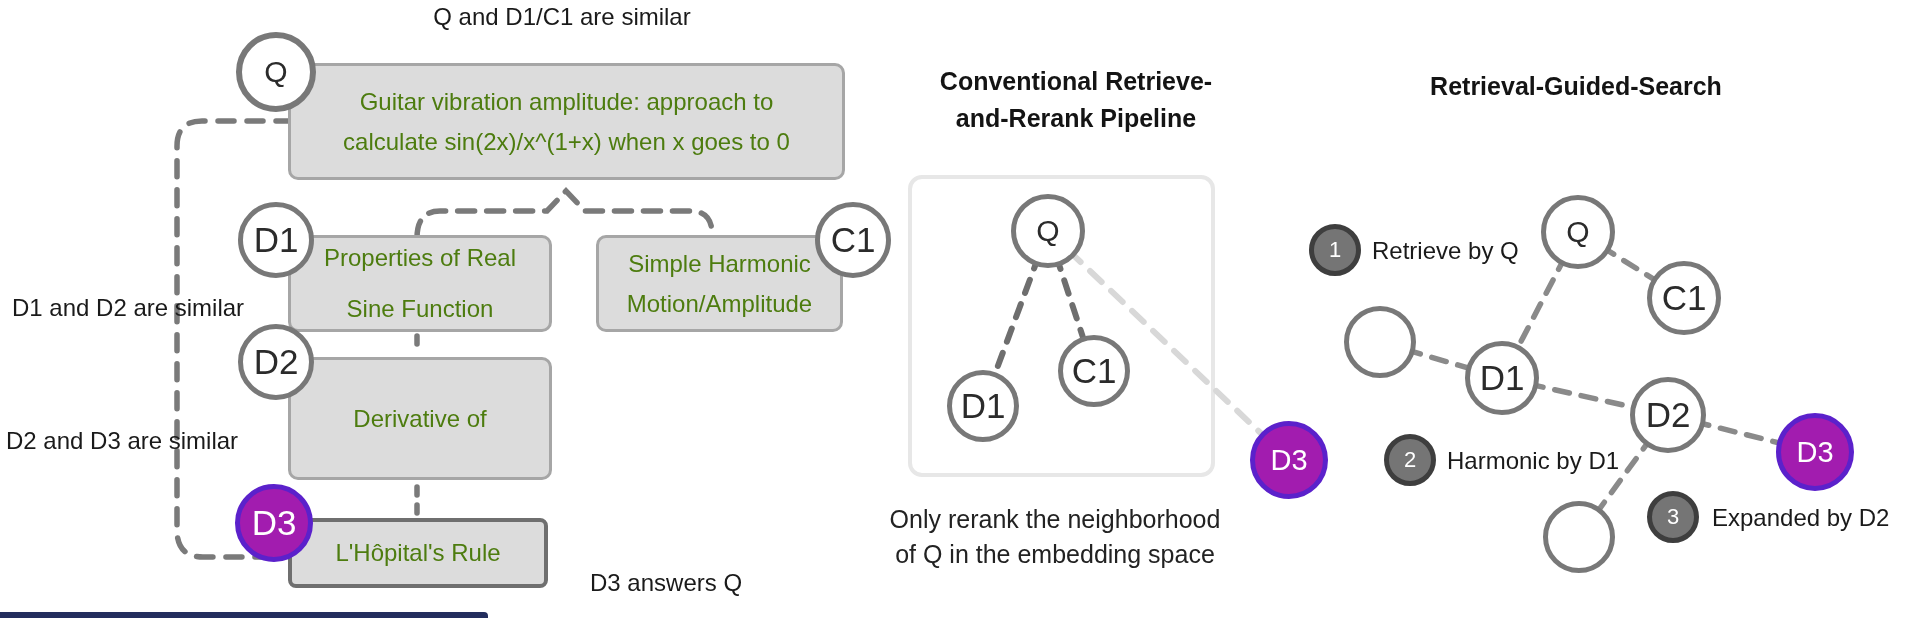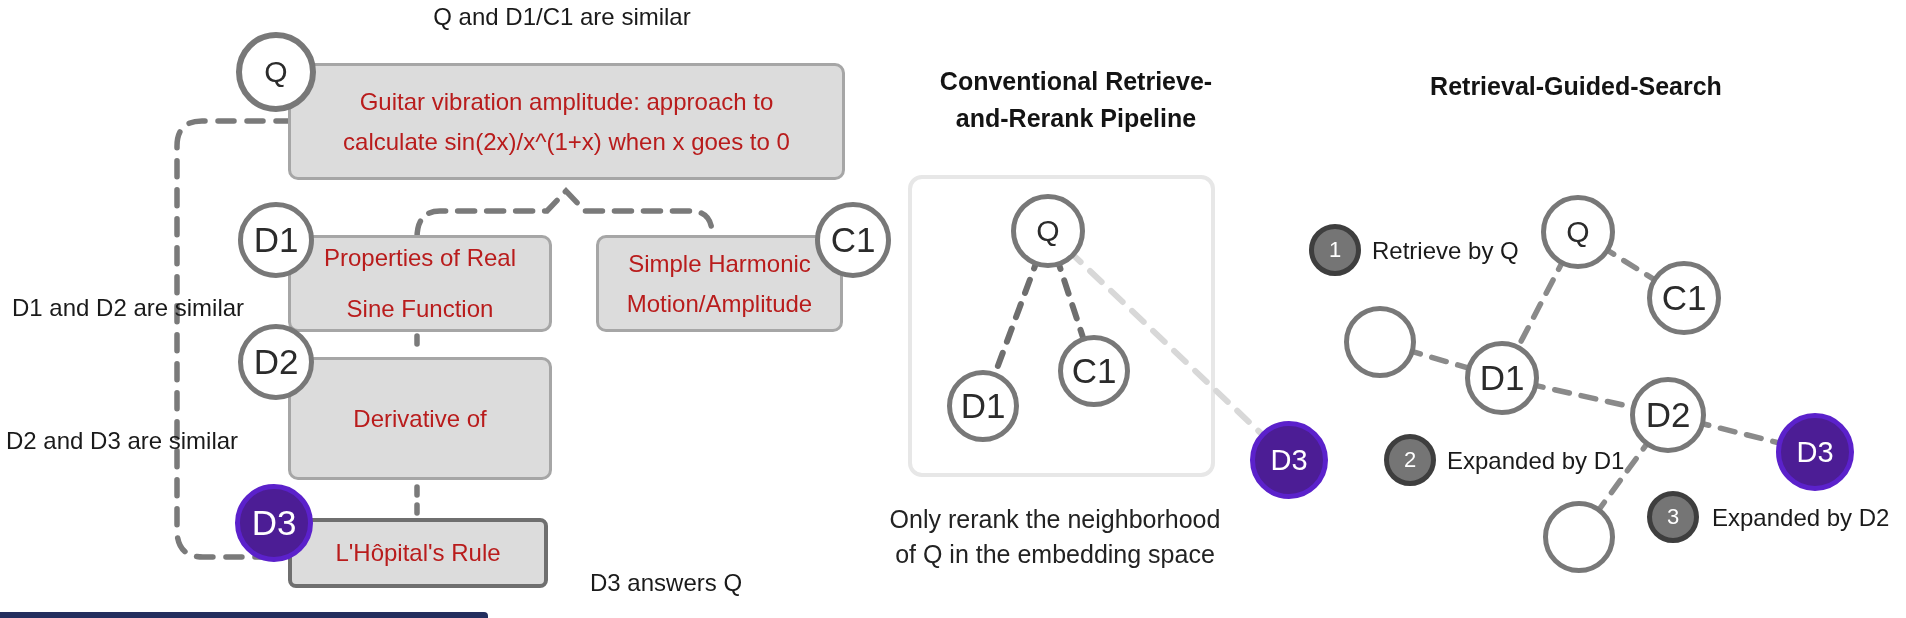--- a/index.html
+++ b/index.html
@@ -4,34 +4,34 @@
 <style>
   html,body{margin:0;padding:0;background:#fff;}
   #stage{
     position:relative;width:1906px;height:618px;background:#ffffff;overflow:hidden;
     font-family:"Liberation Sans","DejaVu Sans",sans-serif;color:#1a1a1a;
   }
   svg.edges{position:absolute;left:0;top:0;z-index:1;}
   .box{
     position:absolute;z-index:2;background:#dcdcdc;border:3px solid #a6a6a6;border-radius:10px;
     display:flex;flex-direction:column;align-items:center;justify-content:center;
-    font-size:24px;line-height:40px;color:#b91c1c;text-align:center;box-sizing:border-box;
+    font-size:24px;line-height:40px;color:#4d7c0f;text-align:center;box-sizing:border-box;
   }
   .box.dark{border:4px solid #6f6f6f;border-radius:8px;}
   .mbox{
     position:absolute;z-index:0;background:transparent;border:4px solid #e7e7e7;border-radius:14px;
     box-sizing:border-box;
   }
   .node{
     position:absolute;z-index:3;background:#ffffff;border:5px solid #787878;border-radius:50%;
     display:flex;align-items:center;justify-content:center;font-size:35px;color:#2b2b2b;
     box-sizing:border-box;
   }
   .node.big{border-width:6px;font-size:30px;}
-  .node.purple{background:#4c1d95;border-color:#5b21cb;color:#ffffff;font-weight:500;}
+  .node.purple{background:#a21caf;border-color:#5b21cb;color:#ffffff;font-weight:500;}
   .badge{
     position:absolute;z-index:3;background:#757575;border:5px solid #3e3e3e;border-radius:50%;
     display:flex;align-items:center;justify-content:center;font-size:22px;color:#ffffff;
     box-sizing:border-box;
   }
   .lbl{position:absolute;z-index:2;font-size:24px;color:#1a1a1a;white-space:nowrap;transform:translateY(-50%);}
   .title{position:absolute;z-index:2;font-weight:bold;font-size:25px;color:#141414;text-align:center;line-height:37px;}
   .caption{position:absolute;z-index:2;font-size:25px;color:#222;text-align:center;line-height:35px;}
   .edgebar{position:absolute;z-index:4;left:0;top:612px;width:488px;height:6px;background:#232e5e;border-radius:0 4px 0 0;}
 </style>
@@ -112,21 +112,21 @@
     <div>Only rerank the neighborhood</div>
     <div>of Q in the embedding space</div>
   </div>
 
   <div class="title" style="left:1426px;top:68px;width:300px;">Retrieval-Guided-Search</div>
 
   <div class="badge" style="left:1309px;top:224px;width:52px;height:52px;">1</div>
   <div class="lbl" style="left:1372px;top:251px;">Retrieve by Q</div>
 
   <div class="badge" style="left:1384px;top:434px;width:52px;height:52px;">2</div>
-  <div class="lbl" style="left:1447px;top:461px;">Expanded by D1</div>
+  <div class="lbl" style="left:1447px;top:461px;">Harmonic by D1</div>
 
   <div class="badge" style="left:1647px;top:491px;width:52px;height:52px;">3</div>
   <div class="lbl" style="left:1712px;top:518px;">Expanded by D2</div>
 
   <div class="node" style="left:1541px;top:195px;width:74px;height:74px;font-size:30px;">Q</div>
   <div class="node" style="left:1647px;top:261px;width:74px;height:74px;">C1</div>
   <div class="node" style="left:1344px;top:306px;width:72px;height:72px;"></div>
   <div class="node" style="left:1465px;top:341px;width:74px;height:74px;">D1</div>
   <div class="node" style="left:1630px;top:377px;width:76px;height:76px;">D2</div>
   <div class="node purple" style="left:1776px;top:413px;width:78px;height:78px;font-size:29px;">D3</div>

